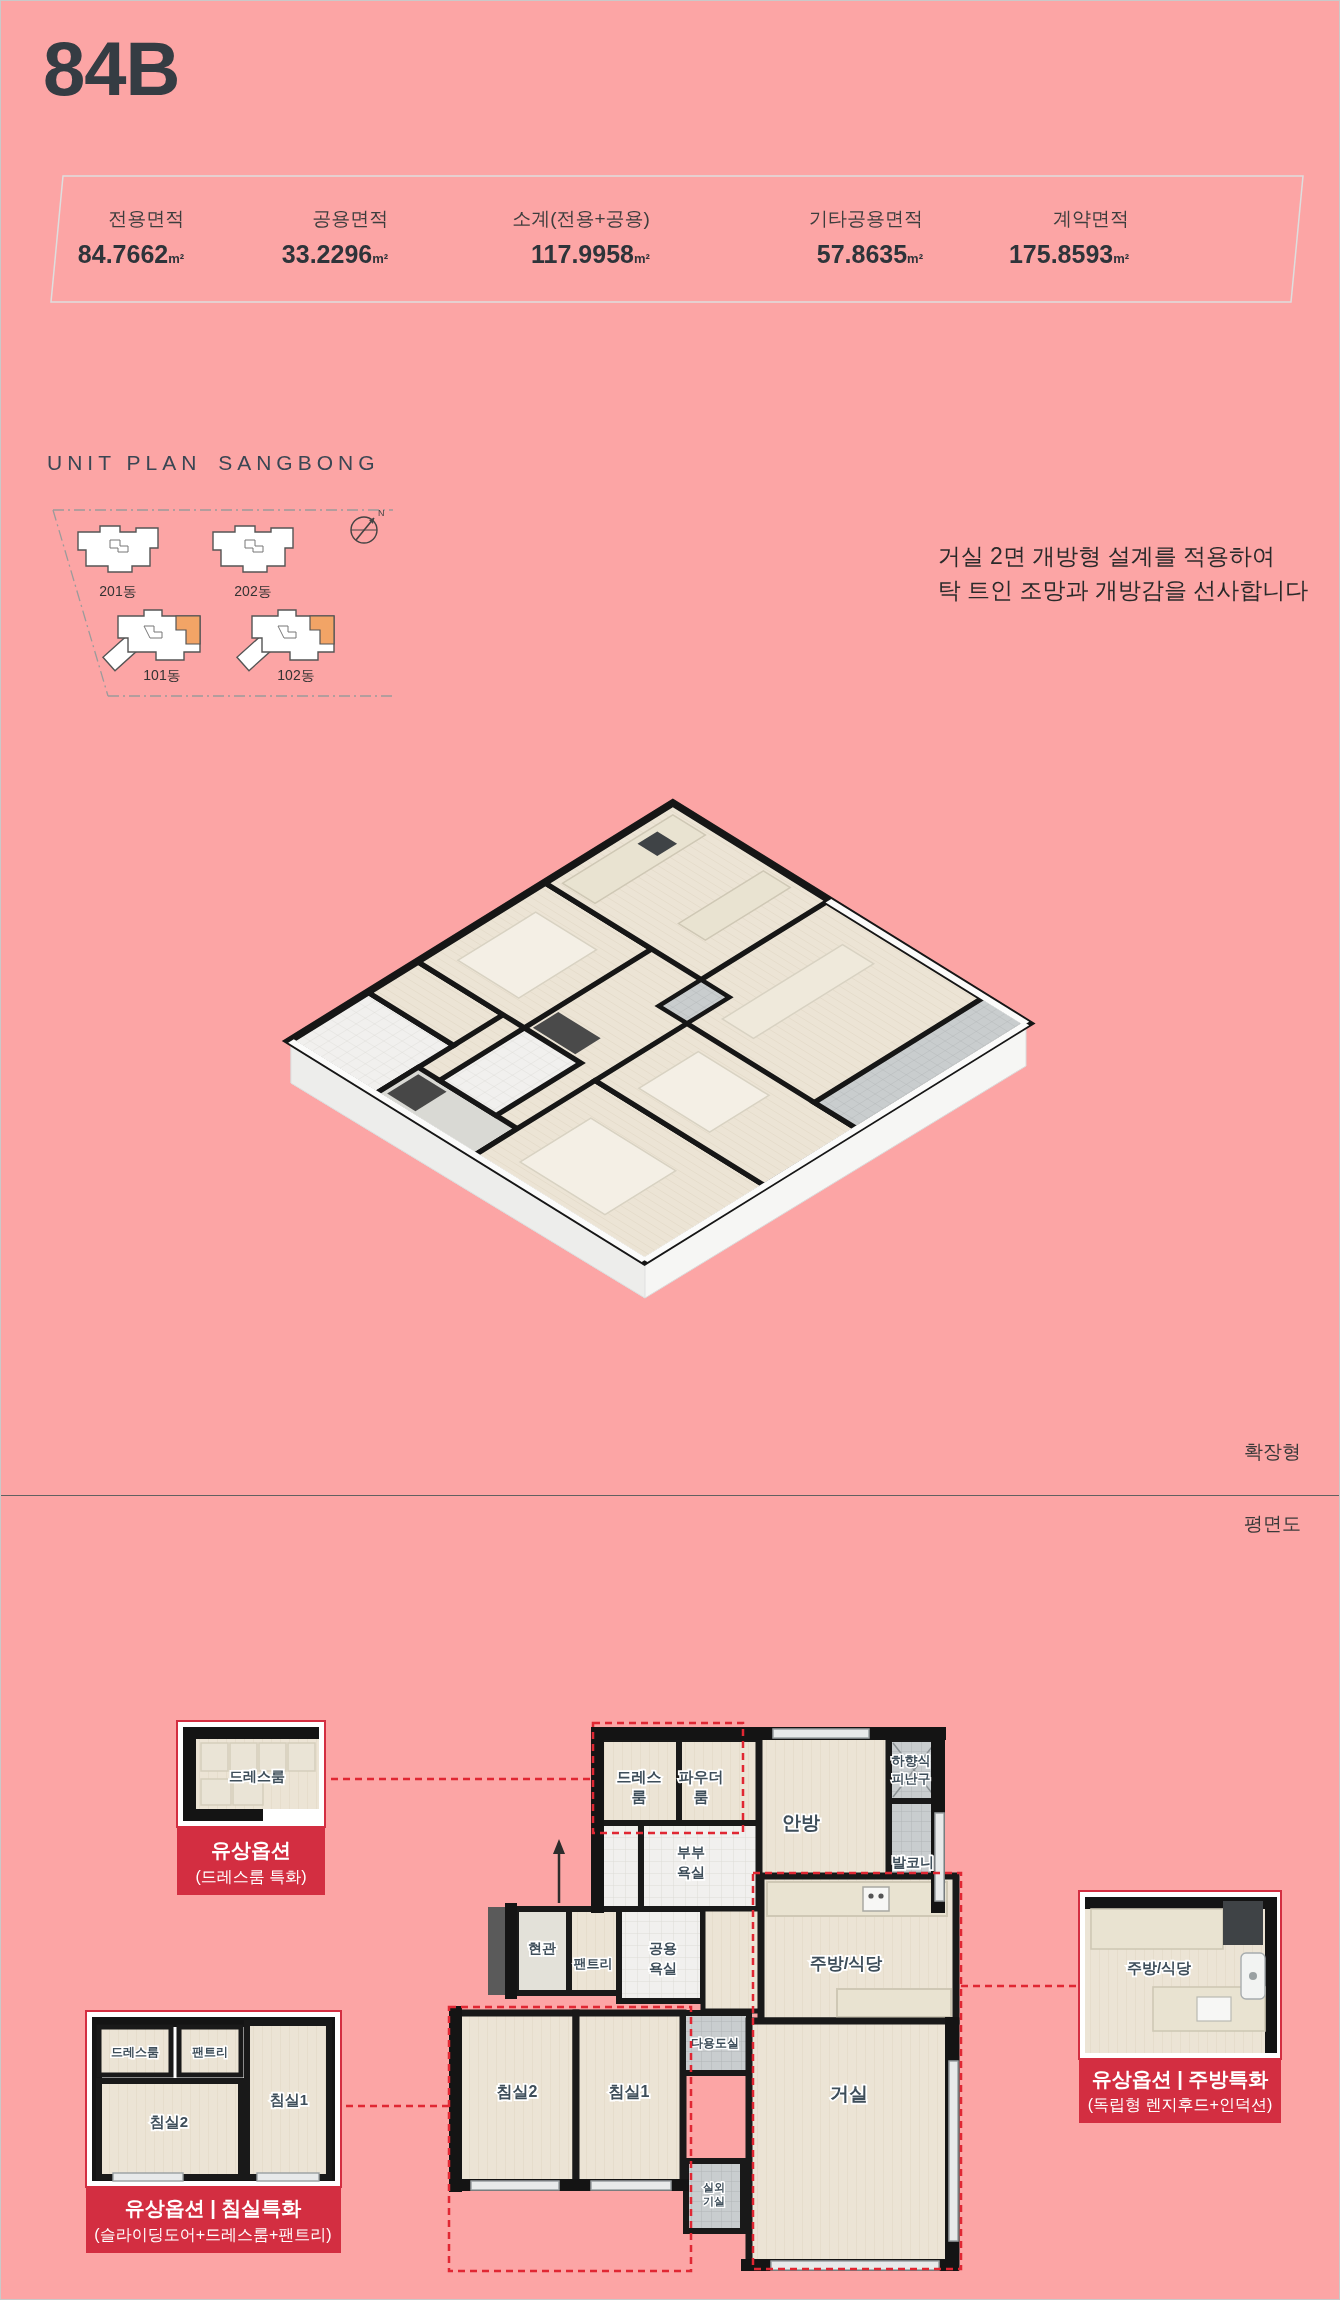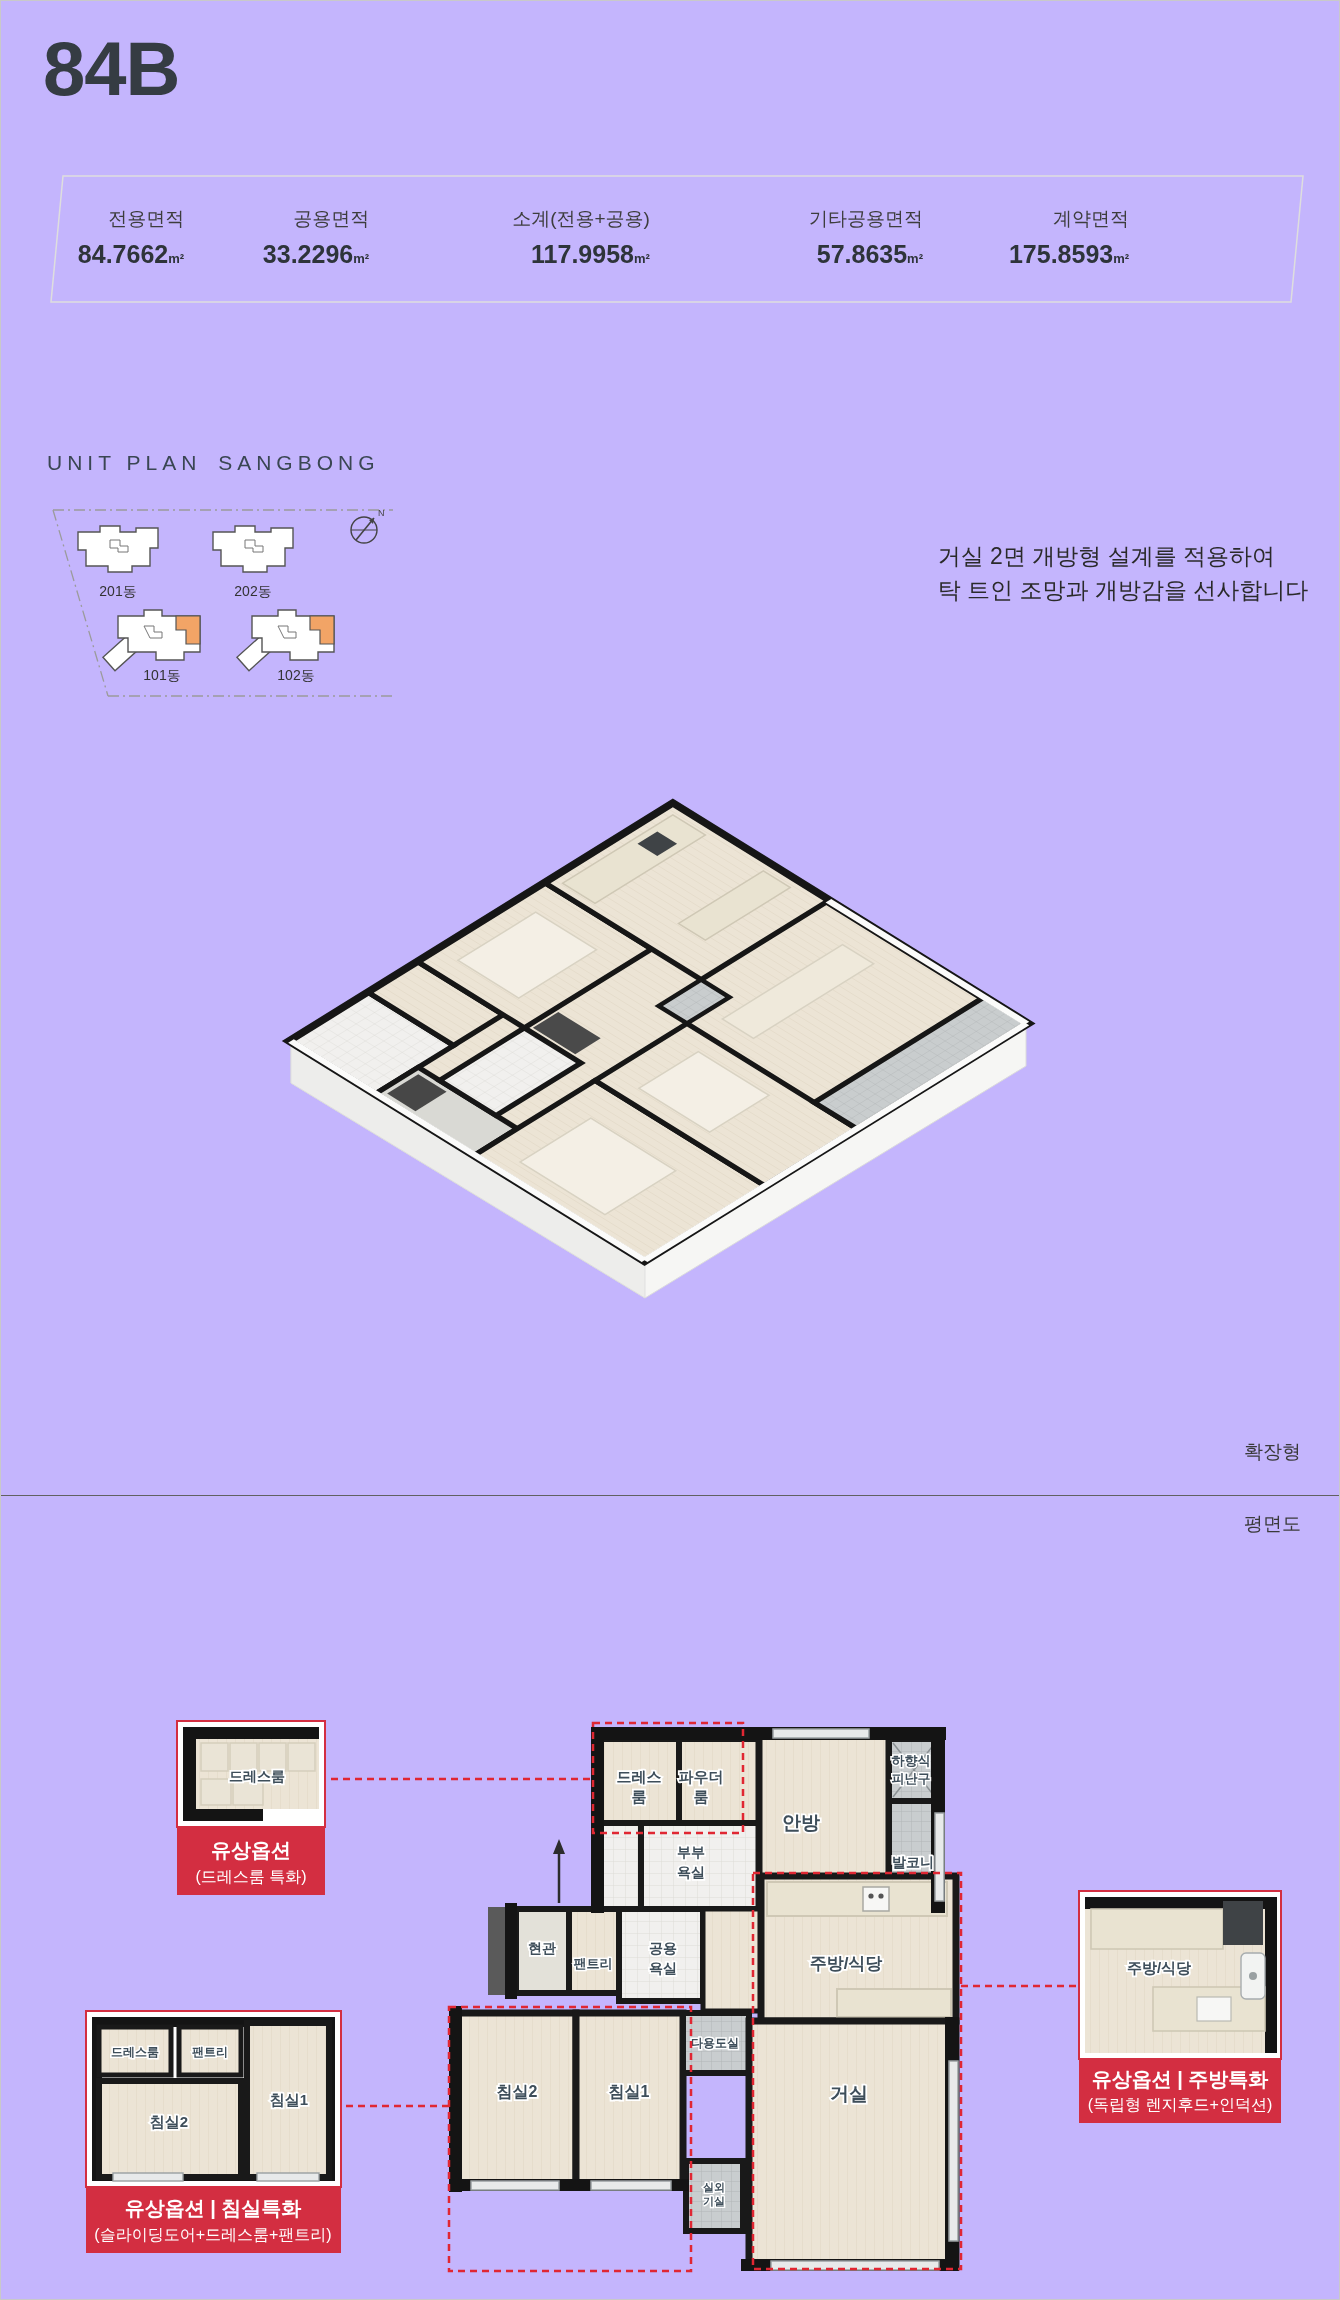--- a/index.html
+++ b/index.html
@@ -1,17 +1,17 @@
 <!DOCTYPE html>
 <html><head>
 <meta charset="utf-8">
 <style>
   html,body{margin:0;padding:0;background:#fff;}
   .page{
-    position:relative;width:1338px;height:2298px;background:#c4b5fd;
+    position:relative;width:1338px;height:2298px;background:#fca5a5;
     border:1px solid #c9c9c9;overflow:hidden;
     font-family:"Liberation Sans","DejaVu Sans",sans-serif;color:#222;
   }
   
   .hdr{position:absolute;left:42px;top:30px;display:flex;align-items:flex-end;}
   .hdr .big{font-size:76px;font-weight:bold;color:#353c43;line-height:1;letter-spacing:-1px;}
   .hdr .sub{font-size:24px;color:#1f1f1f;margin-left:26px;padding-bottom:8px;}
   .hdr .sub b{font-weight:bold;}
   
   .area-border{position:absolute;left:30px;top:168px;}
@@ -48,21 +48,21 @@
     <div class="big">84B</div>
   </div>
 
   <svg class="area-border" width="1290" height="140" viewBox="0 0 1290 140">
     <polygon points="32,7 1272,7 1260,133 20,133" fill="none" stroke="#dedede" stroke-width="1.5"></polygon>
   </svg>
   <div class="area-cell" style="left:130px">
     <div class="lab">전용면적</div>
     <div class="val"><span>84.7662</span><span class="unit">m²</span></div>
   </div>
-  <div class="area-cell" style="left:315px">
+  <div class="area-cell" style="left:334px">
     <div class="lab">공용면적</div>
     <div class="val"><span>33.2296</span><span class="unit">m²</span></div>
   </div>
   <div class="area-cell" style="left:580px">
     <div class="lab">소계(전용+공용)</div>
     <div class="val"><span>117.9958</span><span class="unit">m²</span></div>
   </div>
   <div class="area-cell" style="left:865px">
     <div class="lab">기타공용면적</div>
     <div class="val"><span>57.8635</span><span class="unit">m²</span></div>

